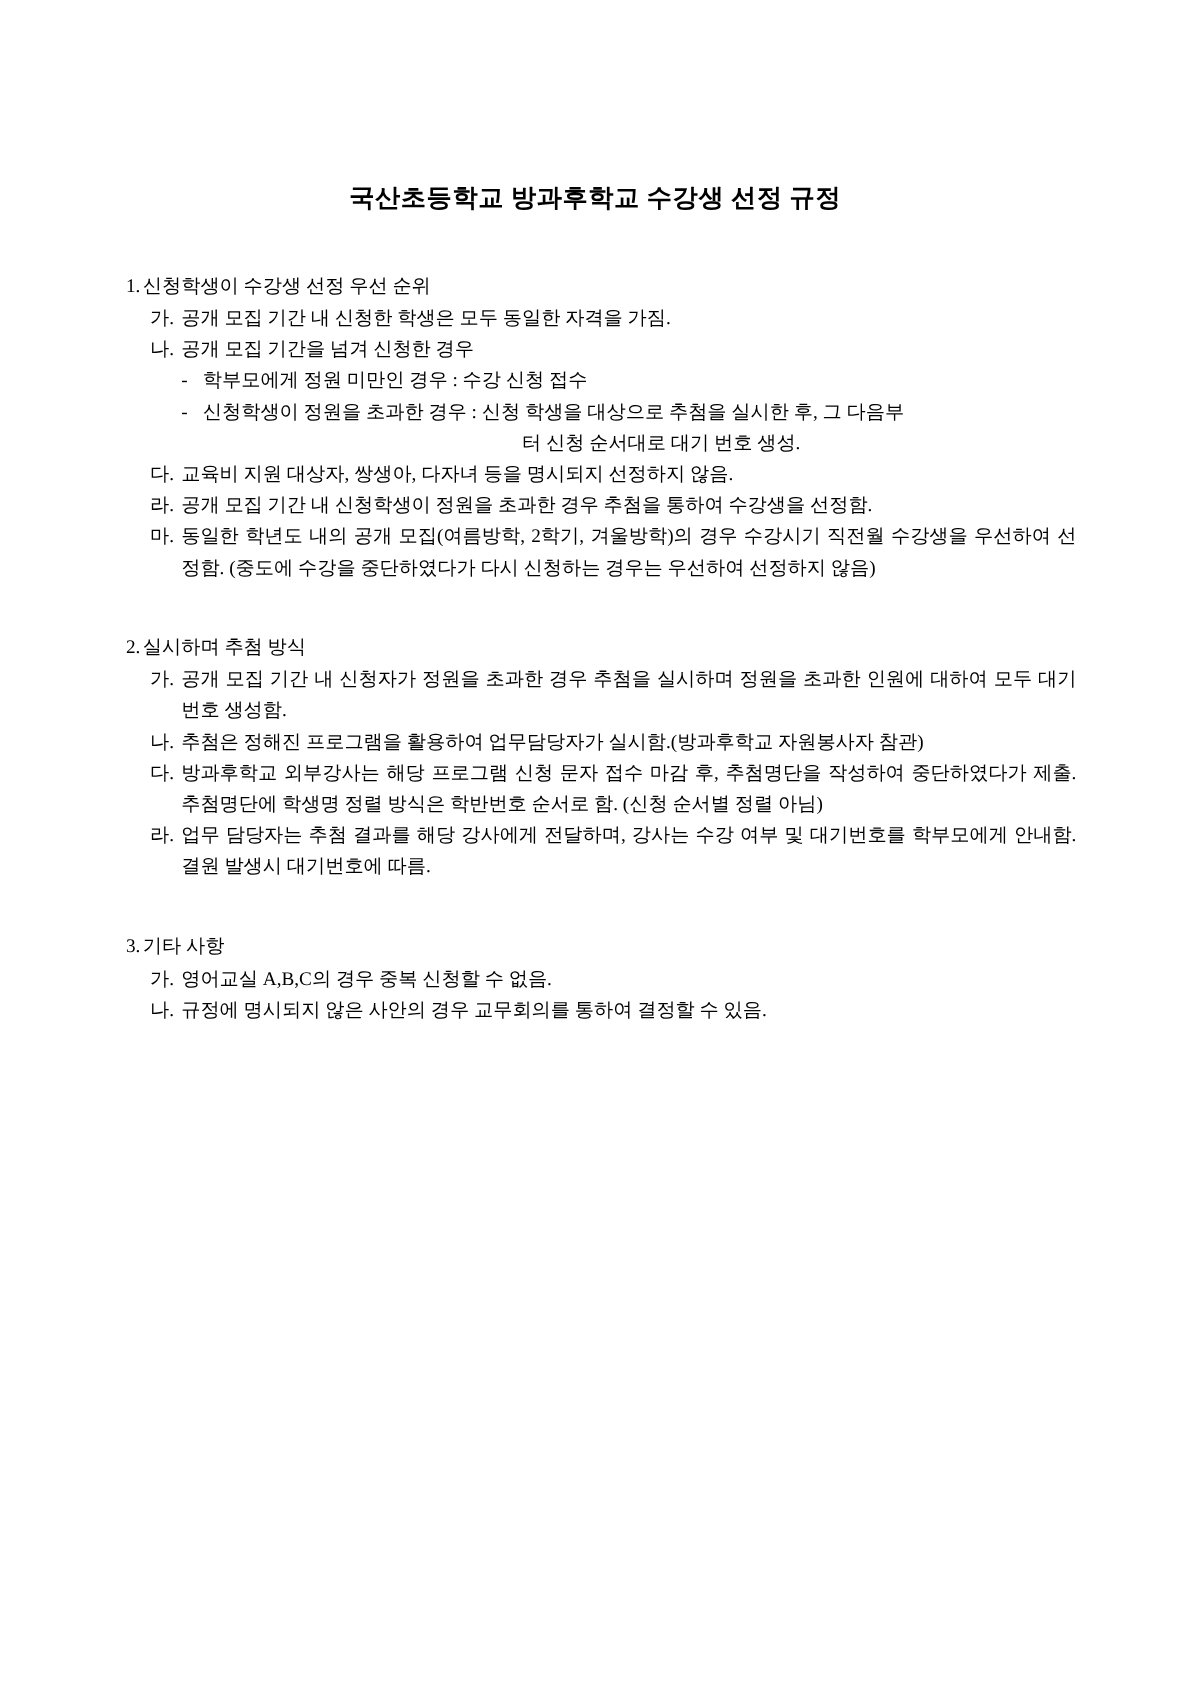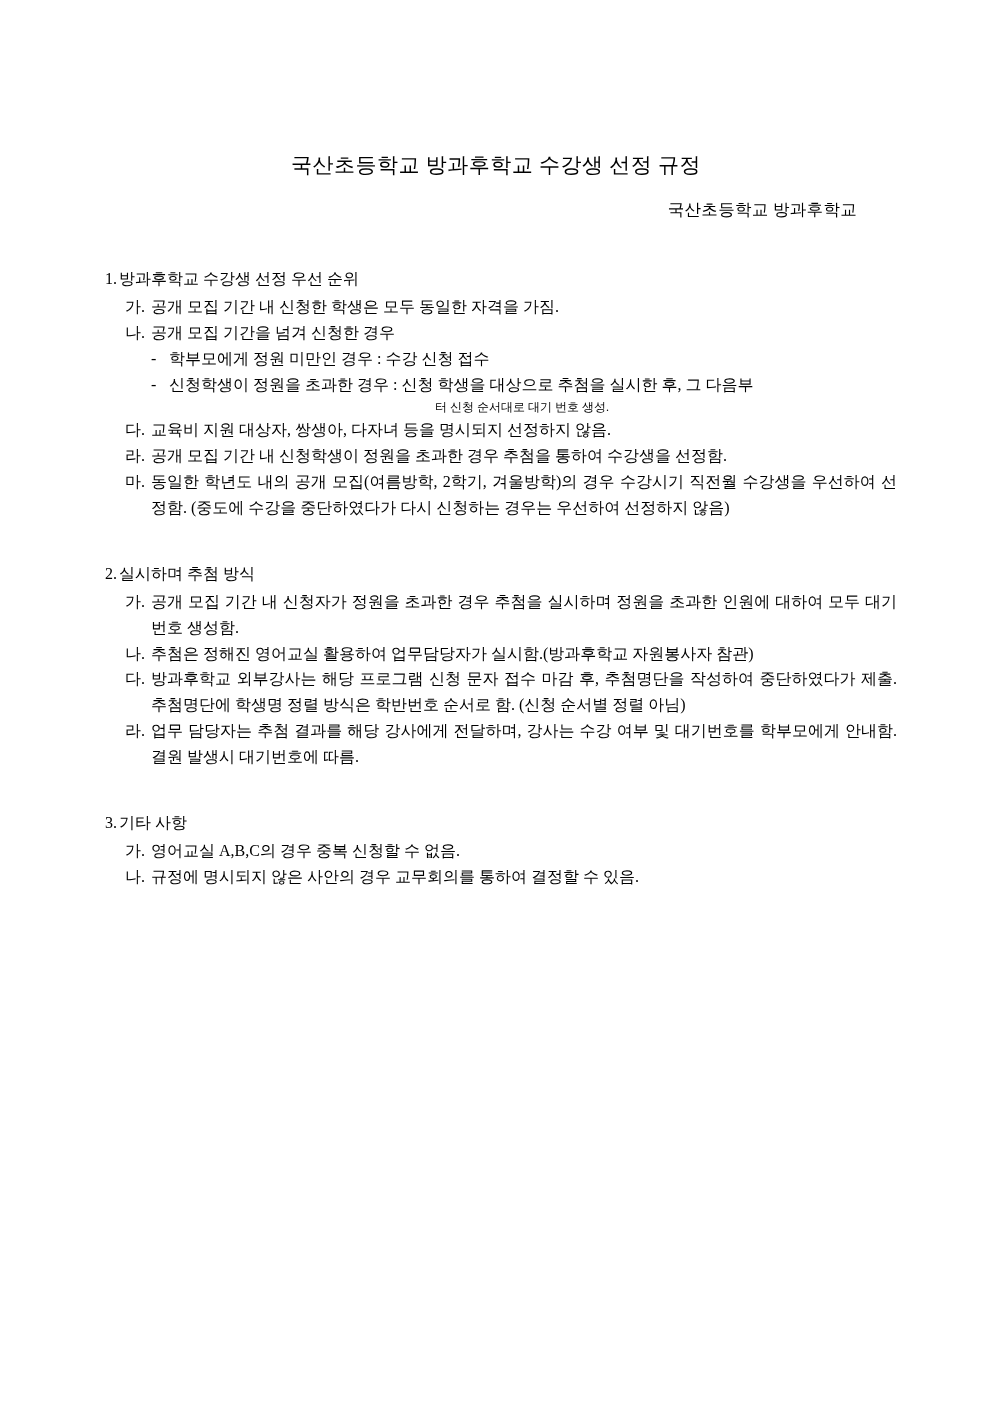--- a/index.html
+++ b/index.html
@@ -17,21 +17,21 @@
   }
   .page {
     box-sizing: border-box;
     width: 992px;
     height: 1403px;
     padding: 150px 95px 60px 95px;
   }
   .doc-title {
     text-align: center;
     font-size: 21px;
-    font-weight: normal;
+    font-weight: bold;
     letter-spacing: 0.5px;
     margin: 0 0 6px 0;
     line-height: 1.5;
   }
   .doc-subtitle {
     text-align: right;
     font-size: 16.5px;
     letter-spacing: 0.3px;
     margin: 16px 40px 0 0;
     line-height: 1.5;
@@ -83,42 +83,41 @@
     padding-left: 56px;
   }
   .subitem .marker {
     flex: 0 0 18px;
     width: 18px;
   }
   .subitem .content {
     flex: 1;
   }
   .cont-line {
-    font-size: 12px;
+    font-size: 16px;
     line-height: 1.62;
     padding-left: 340px;
   }
   .spacer {
     height: 14px;
   }
 </style>
 </head>
 <body>
 
 <div class="page">
 
   <h1 class="doc-title">국산초등학교 방과후학교 수강생 선정 규정</h1>
-  <div class="doc-subtitle">국산초등학교  방과후학교</div>
 
   <div class="body-block">
 
     <div class="section">
       <div class="sec-head">
         <span class="num">1.</span>
-        <span class="txt">방과후학교 수강생 선정 우선 순위</span>
+        <span class="txt">신청학생이 수강생 선정 우선 순위</span>
       </div>
 
       <div class="item">
         <span class="marker">가.</span>
         <span class="content">공개 모집 기간 내 신청한 학생은 모두 동일한 자격을 가짐.</span>
       </div>
 
       <div class="item">
         <span class="marker">나.</span>
         <span class="content">공개 모집 기간을 넘겨 신청한 경우</span>
@@ -160,21 +159,21 @@
         <span class="txt">실시하며 추첨 방식</span>
       </div>
 
       <div class="item">
         <span class="marker">가.</span>
         <span class="content">공개 모집 기간 내 신청자가 정원을 초과한 경우 추첨을 실시하며 정원을 초과한 인원에 대하여 모두 대기번호 생성함.</span>
       </div>
 
       <div class="item">
         <span class="marker">나.</span>
-        <span class="content">추첨은 정해진 영어교실 활용하여 업무담당자가 실시함.(방과후학교 자원봉사자 참관)</span>
+        <span class="content">추첨은 정해진 프로그램을 활용하여 업무담당자가 실시함.(방과후학교 자원봉사자 참관)</span>
       </div>
 
       <div class="item">
         <span class="marker">다.</span>
         <span class="content">방과후학교 외부강사는 해당 프로그램 신청 문자 접수 마감 후, 추첨명단을 작성하여 중단하였다가 제출. 추첨명단에 학생명 정렬 방식은 학반번호 순서로 함. (신청 순서별 정렬 아님)</span>
       </div>
 
       <div class="item">
         <span class="marker">라.</span>
         <span class="content">업무 담당자는 추첨 결과를 해당 강사에게 전달하며, 강사는 수강 여부 및 대기번호를 학부모에게 안내함. 결원 발생시 대기번호에 따름.</span>

